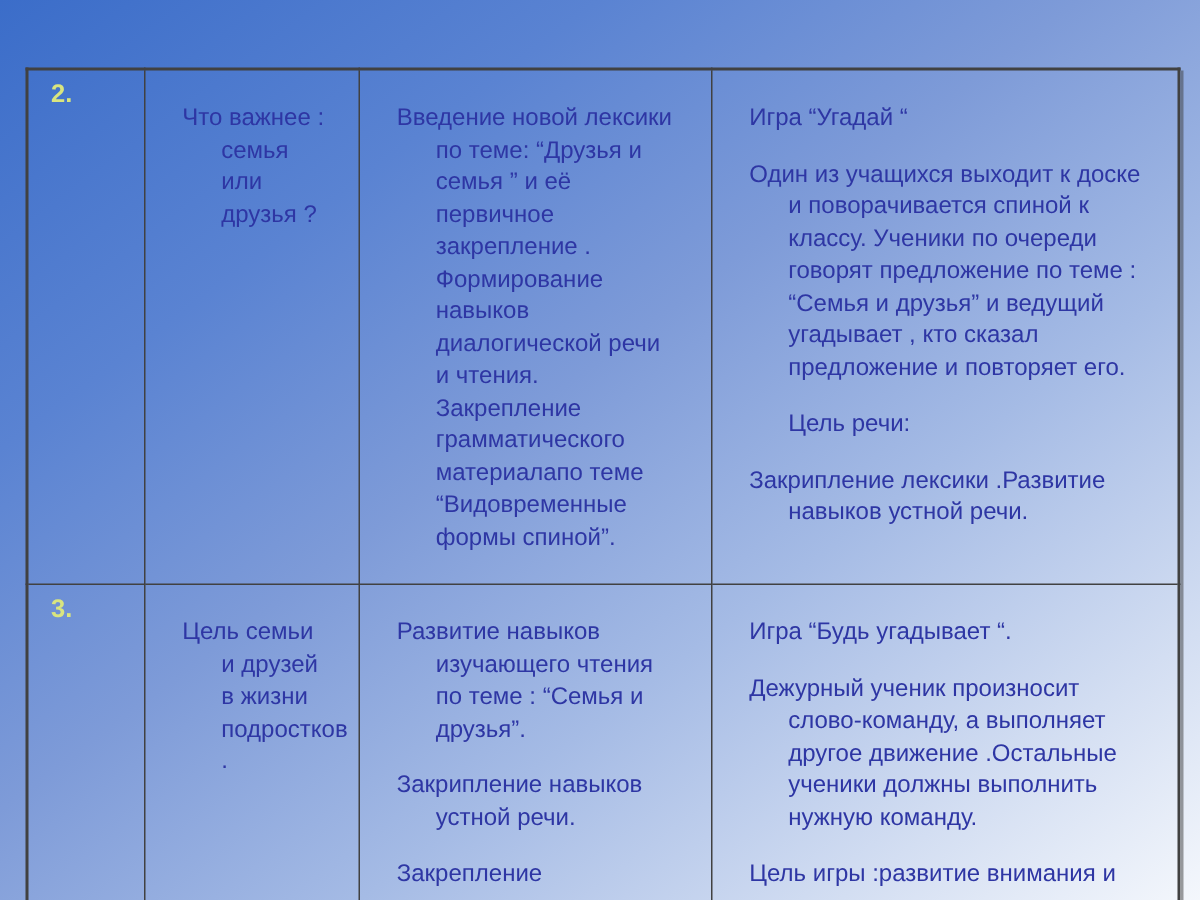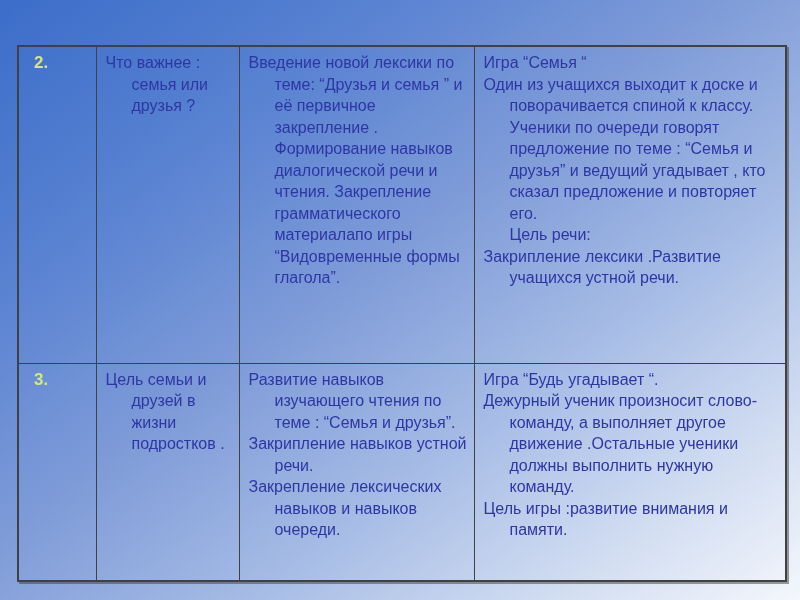--- a/index.html
+++ b/index.html
@@ -42,21 +42,21 @@
   col.c-game  { width: 312px; }
   tr.r-top { height: 317px; }
   tr.r-bot { height: 218px; }
   .row-num {
     font-weight: bold;
     font-size: 17px;
     color: #d9e57f;
     padding-left: 6px;
   }
   .para {
-    margin: 0;
+    margin: 16px;
     padding-left: 26px;
     text-indent: -26px;
   }
   .para.indent-line {
     padding-left: 26px;
     text-indent: 0;
   }
 </style>
 </head>
 <body>
@@ -71,27 +71,27 @@
     </colgroup>
     <tbody>
       <tr class="r-top">
         <td>
           <div class="row-num">2.</div>
         </td>
         <td>
           <p class="para">Что важнее : семья или друзья ?</p>
         </td>
         <td>
-          <p class="para">Введение новой лексики по теме: “Друзья и семья ” и её первичное закрепление . Формирование навыков диалогической речи и чтения. Закрепление грамматического материалапо игры “Видовременные формы глагола”.</p>
+          <p class="para">Введение новой лексики по теме: “Друзья и семья ” и её первичное закрепление . Формирование навыков диалогической речи и чтения. Закрепление грамматического материалапо теме “Видовременные формы спиной”.</p>
         </td>
         <td>
-          <p class="para">Игра “Семья “</p>
+          <p class="para">Игра “Угадай “</p>
           <p class="para">Один из учащихся выходит к доске и поворачивается спиной к классу. Ученики по очереди говорят предложение по теме : “Семья и друзья” и ведущий угадывает , кто сказал предложение и повторяет его.</p>
           <p class="para indent-line">Цель речи:</p>
-          <p class="para">Закрипление лексики .Развитие учащихся устной речи.</p>
+          <p class="para">Закрипление лексики .Развитие навыков устной речи.</p>
         </td>
       </tr>
       <tr class="r-bot">
         <td>
           <div class="row-num">3.</div>
         </td>
         <td>
           <p class="para">Цель семьи и друзей в жизни подростков .</p>
         </td>
         <td>

